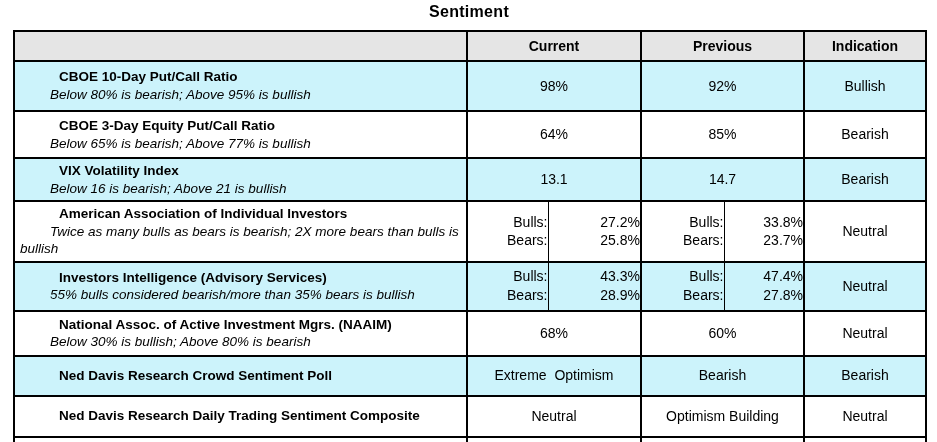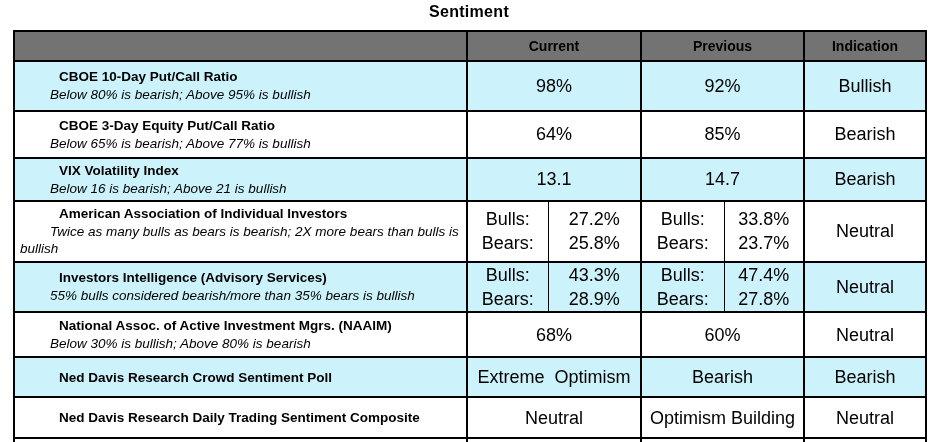--- a/index.html
+++ b/index.html
@@ -9,29 +9,29 @@
   }
   .title {
     position:absolute; top:3px; left:13px; width:912px;
     text-align:center; font-weight:bold; font-size:16px; letter-spacing:0.3px;
   }
   table.sentiment {
     position:absolute; top:30px; left:13px; width:912px;
     border-collapse:collapse; table-layout:fixed;
   }
   td, th { border:2px solid #000; padding:0; overflow:hidden; }
-  th { font-size:14px; font-weight:bold; text-align:center; background:#737373; }
+  th { font-size:14px; font-weight:bold; text-align:center; background:#e5e5e5; }
   tr.hl td { background:#CCF3FB; }
   tr.plain td { background:#ffffff; }
   .name-cell { padding:3px 6px 3px 5px; vertical-align:middle; text-align:left; }
   .ind-name { font-weight:bold; font-size:13.5px; line-height:1.3;margin-left:39px; }
   .ind-desc { font-style:italic; font-size:13.5px; line-height:1.3; text-indent:30px; }
-  .val { text-align:center; vertical-align:middle; font-size:18px; white-space:pre-wrap; line-height:1.35; }
-  td.sub-l { border-right-width:1px; }
-  td.sub-r { border-left-width:1px; }
+  .val { text-align:center; vertical-align:middle; font-size:14px; white-space:pre-wrap; line-height:1.35; }
+  td.sub-l { border-right-width:1px;text-align:right; }
+  td.sub-r { border-left-width:1px;text-align:right; }
   tr.partial td { background:#fff; }
 </style>
 </head>
 <body>
 
 <div class="page">
   <div class="title">Sentiment</div>
 
   <table class="sentiment">
     <colgroup>

